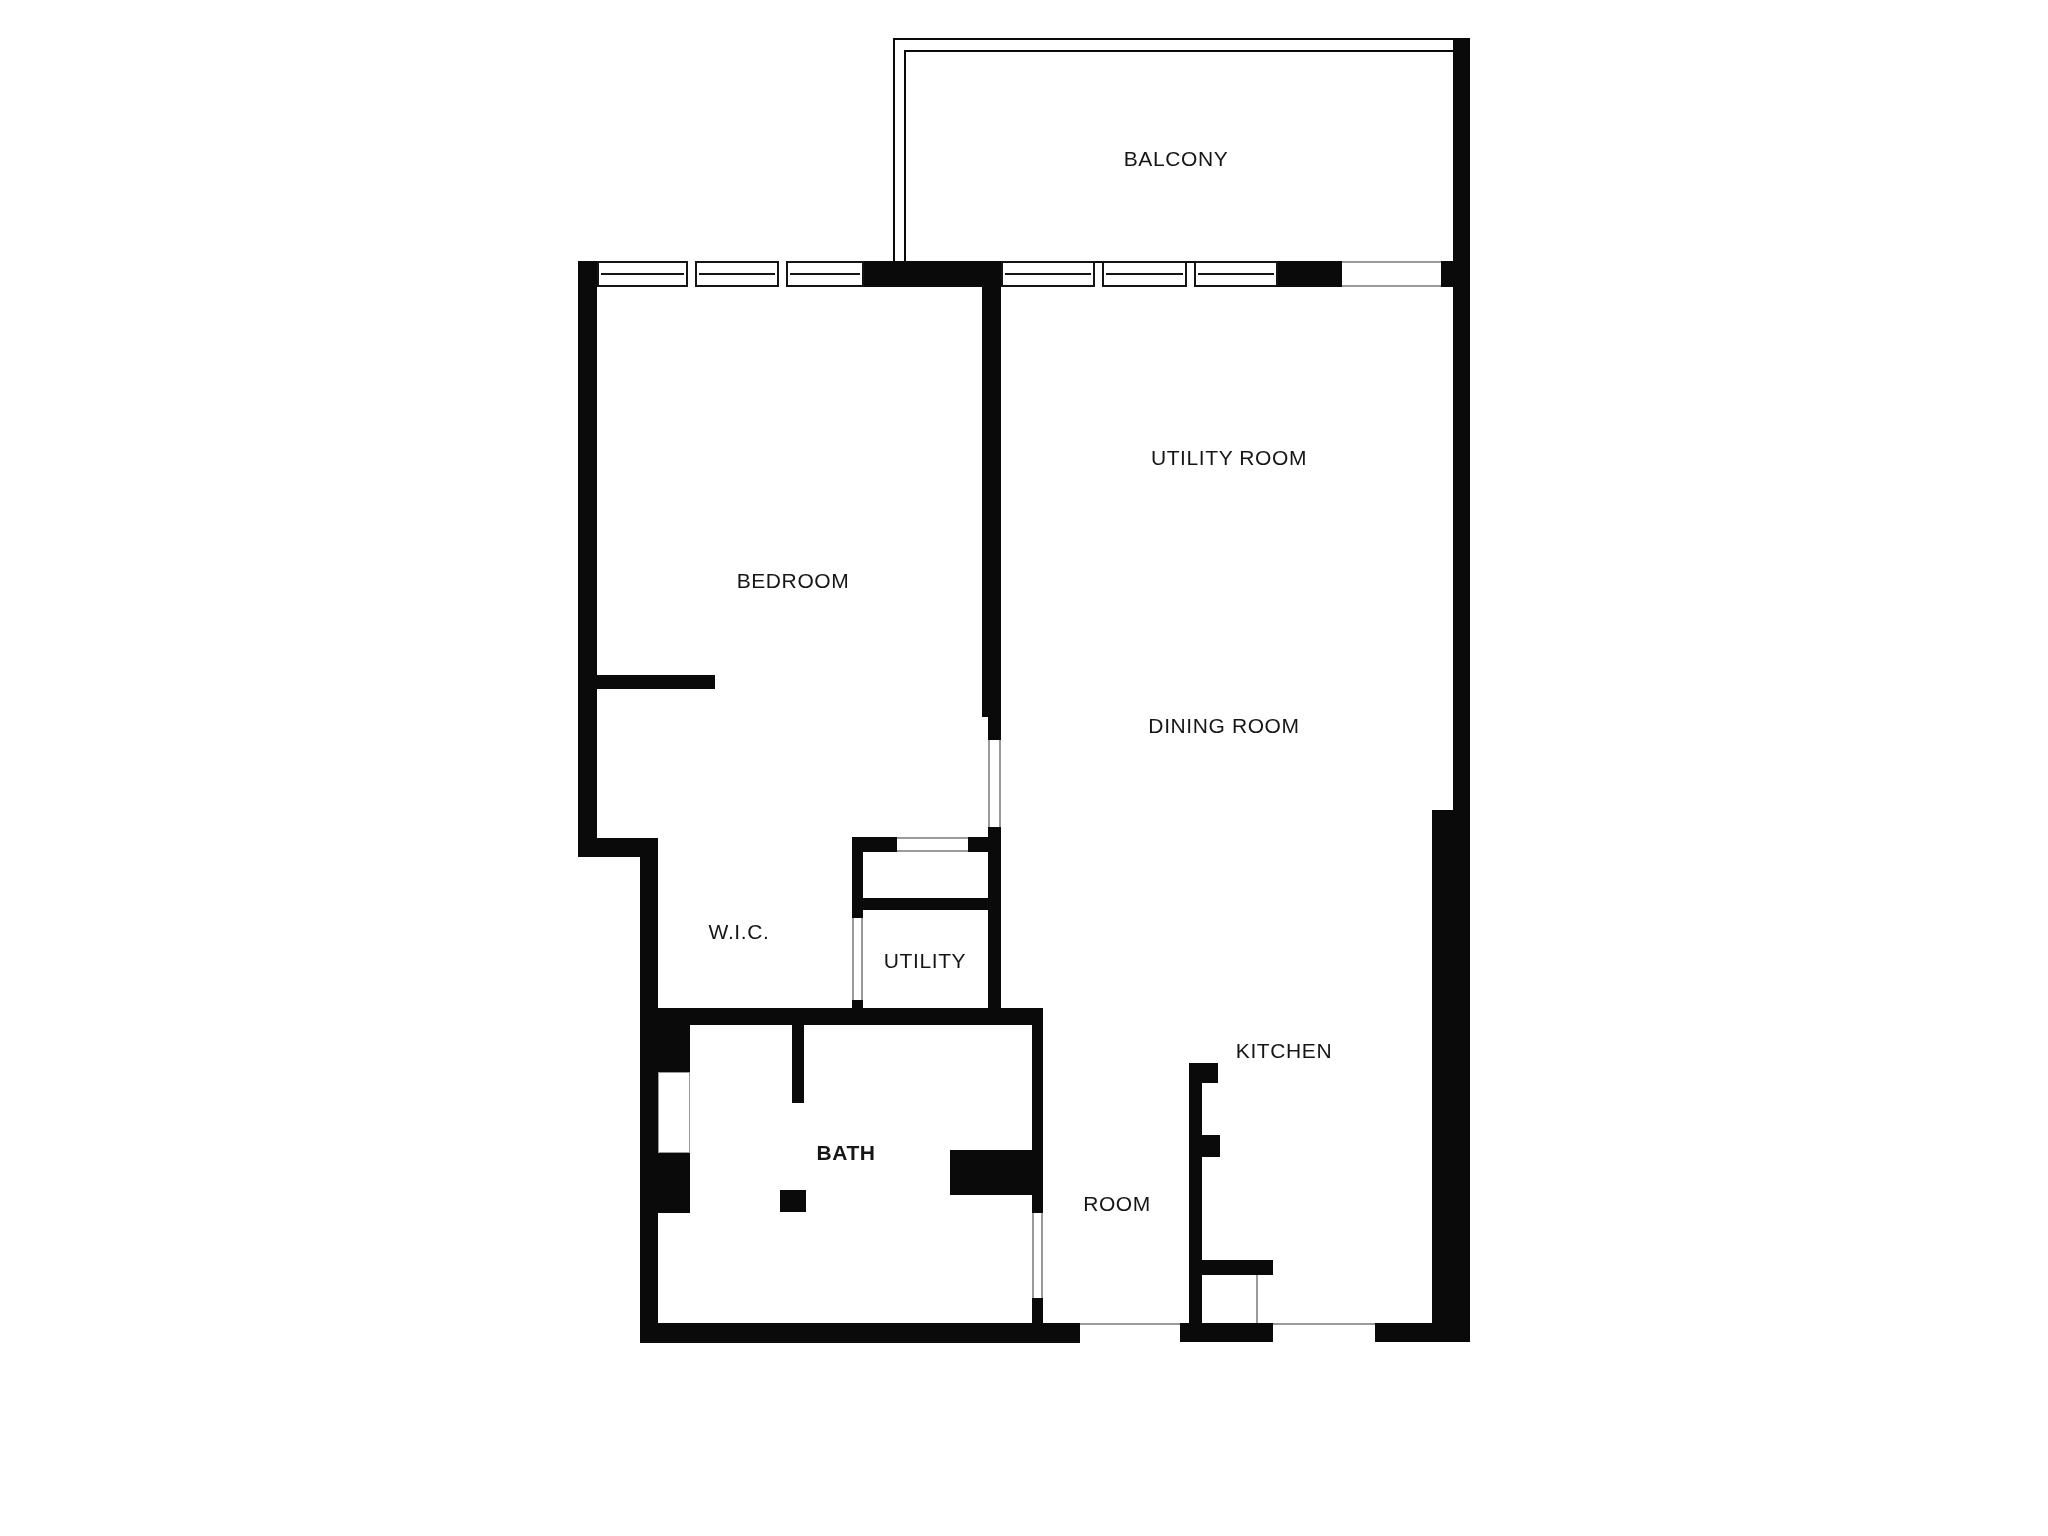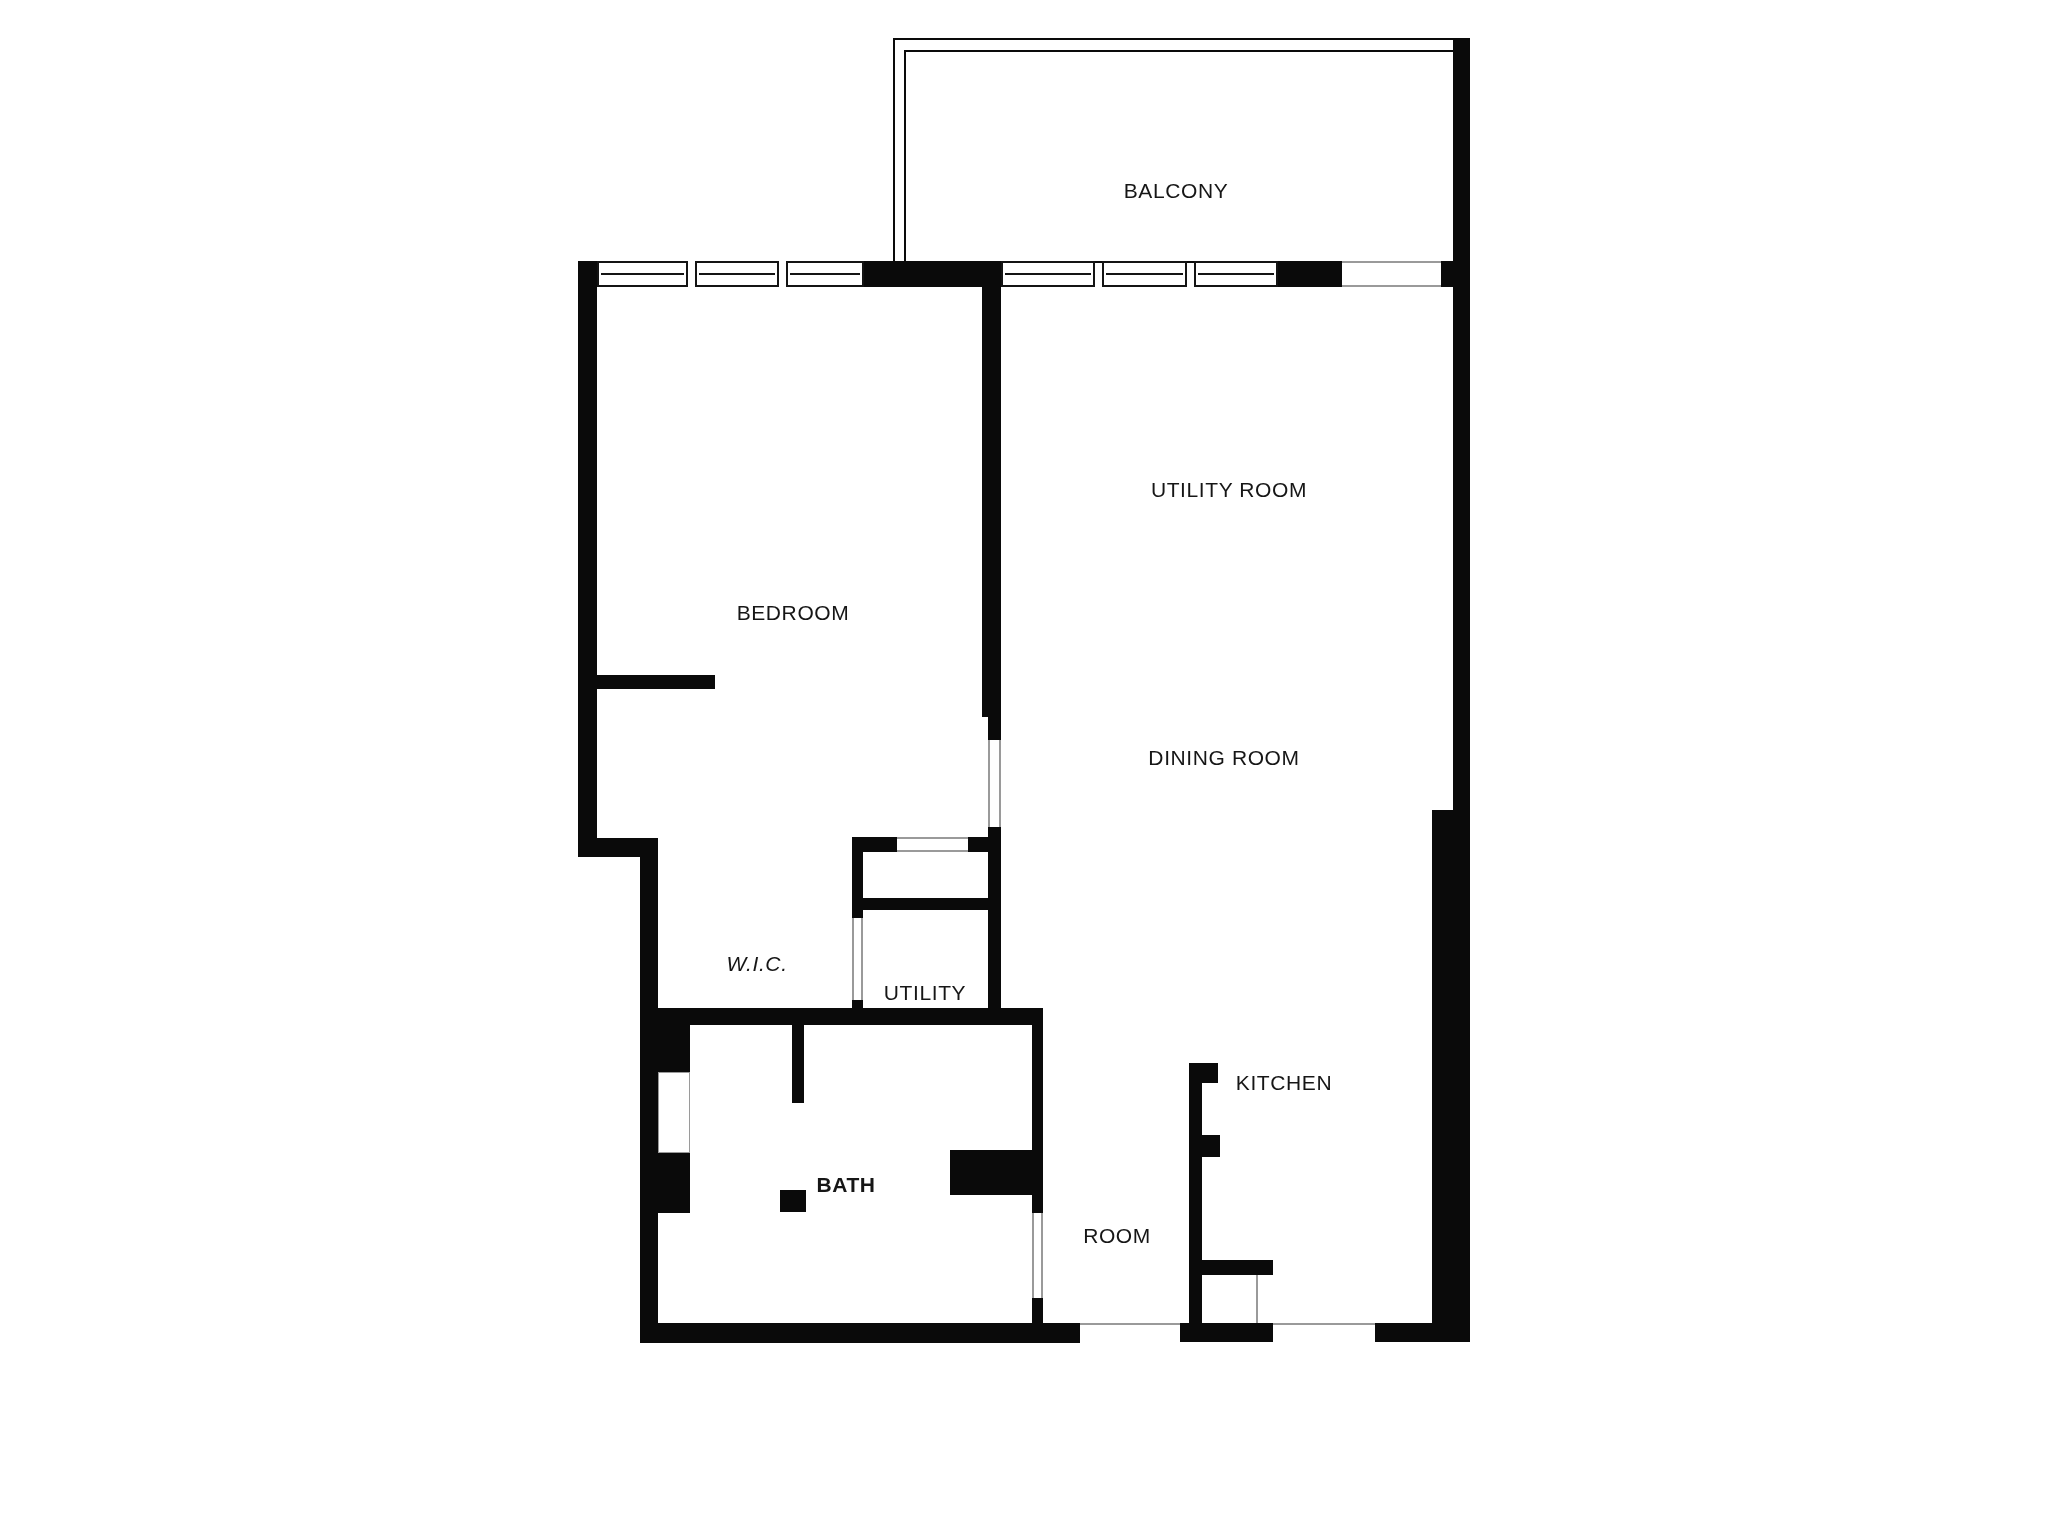--- a/index.html
+++ b/index.html
@@ -6,21 +6,21 @@
   .page{position:relative;width:2048px;height:1536px;background:#ffffff;overflow:hidden;
         font-family:"Liberation Sans", sans-serif;}
   .plan{position:absolute;left:0;top:0;width:100%;height:100%;}
   .plan > div, .plan > span{position:absolute;box-sizing:border-box;}
   .wall{background:#0a0a0a;}
   .rail{border:2px solid #0a0a0a;background:transparent;}
   .window{background:#ffffff;border:2px solid #141414;}
   .window .midline{position:absolute;left:2px;right:2px;top:10px;height:2px;background:#141414;}
   .opening{background:#ffffff;}
   .room-label{color:#161616;font-size:21px;letter-spacing:0.6px;white-space:nowrap;
-              transform:translate(-50%,-50%);margin-top:32px;}
+              transform:translate(-50%,-50%);}
   .footer{position:absolute;left:0;top:1476px;width:100%;text-align:center;
           color:#9b9b9b;font-size:20px;letter-spacing:0.2px;white-space:nowrap;}
 </style>
 </head>
 <body>
 
 <div class="page">
   <div class="plan">
       <div class="rail" style="left: 893px; top: 38px; width: 577px; height: 225px;"></div>
       <div class="rail" style="left: 904px; top: 50px; width: 560px; height: 213px;"></div>
@@ -80,19 +80,19 @@
       <div class="wall" style="left: 1202px; top: 1135px; width: 18px; height: 22px;"></div>
       <div class="wall" style="left: 1189px; top: 1260px; width: 84px; height: 15px;"></div>
       <div class="wall" style="left: 1453px; top: 40px; width: 17px; height: 770px;"></div>
       <div class="wall" style="left: 1432px; top: 810px; width: 38px; height: 532px;"></div>
       <div class="wall" style="left: 1278px; top: 261px; width: 64px; height: 26px;"></div>
       <div class="wall" style="left: 1441px; top: 261px; width: 12px; height: 26px;"></div>
       <span class="room-label" style="left: 1176px; top: 159px;">BALCONY</span>
       <span class="room-label" style="left: 1229px; top: 458px;">UTILITY ROOM</span>
       <span class="room-label" style="left: 793px; top: 581px;">BEDROOM</span>
       <span class="room-label" style="left: 1224px; top: 726px;">DINING ROOM</span>
-      <span class="room-label" style="left: 757px; top: 932px; font-style: italic;">W.I.C.</span>
+      <span class="room-label" style="left: 739px; top: 932px;">W.I.C.</span>
       <span class="room-label" style="left: 925px; top: 961px;">UTILITY</span>
       <span class="room-label" style="left: 846px; top: 1153px; font-weight: bold;">BATH</span>
       <span class="room-label" style="left: 1284px; top: 1051px;">KITCHEN</span>
       <span class="room-label" style="left: 1117px; top: 1204px;">ROOM</span>
     </div>
 </div>
 
 </body></html>

